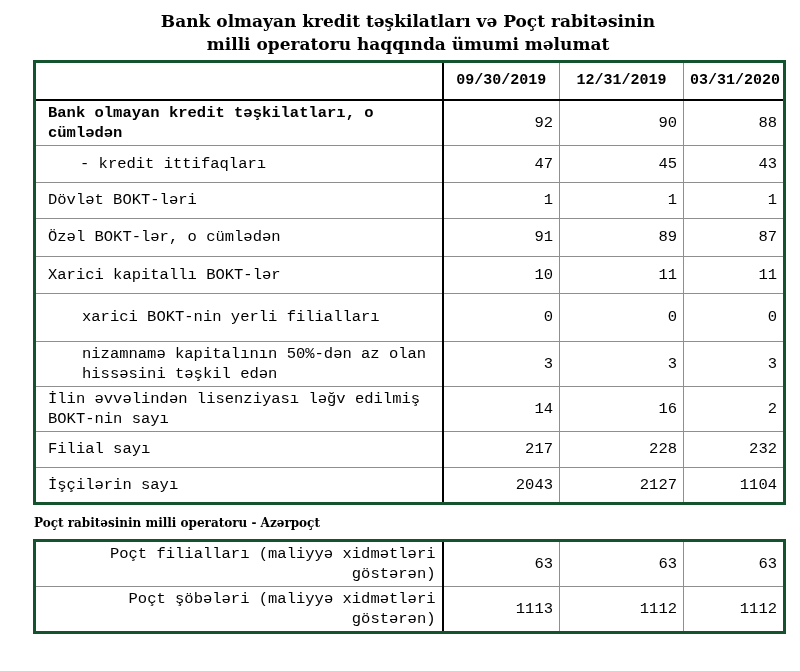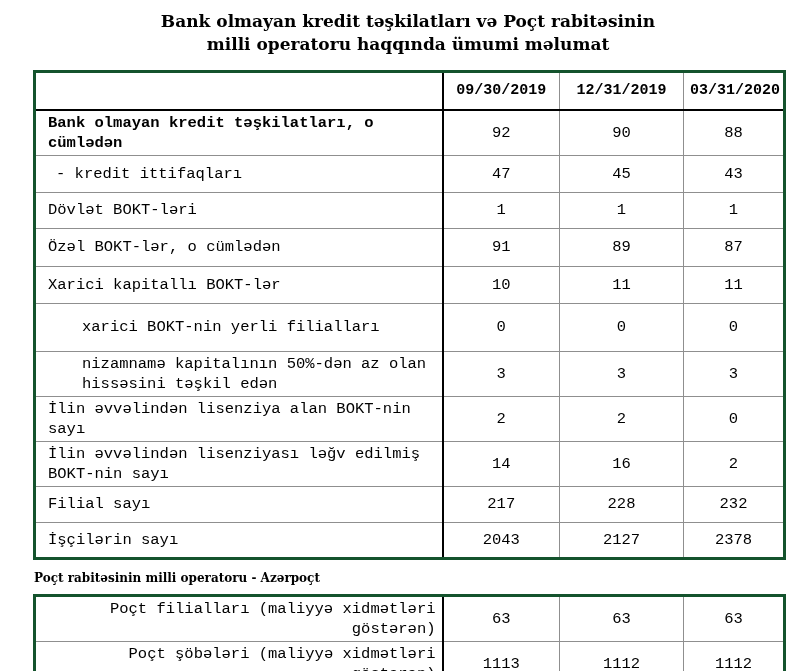--- a/index.html
+++ b/index.html
@@ -4,29 +4,29 @@
 <style>
   * { box-sizing: border-box; }
   html, body { margin: 0; padding: 0; }
   body {
     width: 800px; height: 671px;
     background: #ffffff; color: #000000;
     font-family: "DejaVu Serif", "Liberation Serif", serif;
     overflow: hidden;
   }
   .page { padding: 10px 17px 0 33px; }
-  .title { text-align: center; font-weight: bold; font-size: 17px; line-height: 23px; margin-bottom: 14px; }
+  .title { text-align: center; font-weight: bold; font-size: 17px; line-height: 23px; margin-bottom: 4px; }
   table { border-collapse: collapse; table-layout: fixed; width: 750px; }
   table.main, table.post { border: 3px solid #14532d; font-family: Liberation Mono, monospace; }
   td, th { border: 1px solid #8f8f8f; font-size: 15.5px; line-height: 20px; padding: 2px 6px; vertical-align: middle; }
   .head th { border-bottom: 2px solid #000000; font-weight: bold; text-align: center; font-size: 15px; }
   .lbl { text-align: left; border-right: 2px solid #000000; padding-left: 12px; }
-  .val { text-align: center; }
+  .val { text-align: right; }
   .bold { font-weight: bold; }
-  .ind1 { padding-left: 20px; }
+  .ind1 { padding-left: 44px; }
   .ind2 { padding-left: 46px; }
   .section-heading { font-weight: bold; font-size: 12px; line-height: 17px; margin: 10px 0 7px 1px; }
   table.post .lbl { text-align: right; }
 </style>
 </head>
 <body>
 
 <div class="page">
 
   <div class="title">
@@ -83,43 +83,37 @@
       <td class="val">0</td>
       <td class="val">0</td>
       <td class="val">0</td>
     </tr>
     <tr style="height:44px">
       <td class="lbl ind2">nizamnamə kapitalının 50%-dən az olan hissəsini təşkil edən</td>
       <td class="val">3</td>
       <td class="val">3</td>
       <td class="val">3</td>
     </tr>
-    <tr style="height:31px">
-      <td class="lbl">İlin əvvəlindən lisenziya alan BOKT-nin sayı</td>
-      <td class="val">2</td>
-      <td class="val">2</td>
-      <td class="val">0</td>
-    </tr>
     <tr style="height:38px">
       <td class="lbl">İlin əvvəlindən lisenziyası ləğv edilmiş BOKT-nin sayı</td>
       <td class="val">14</td>
       <td class="val">16</td>
       <td class="val">2</td>
     </tr>
     <tr style="height:36px">
       <td class="lbl">Filial sayı</td>
       <td class="val">217</td>
       <td class="val">228</td>
       <td class="val">232</td>
     </tr>
     <tr style="height:36px">
       <td class="lbl">İşçilərin sayı</td>
       <td class="val">2043</td>
       <td class="val">2127</td>
-      <td class="val">2378</td>
+      <td class="val">1104</td>
     </tr>
   </tbody>
     </table>
 
   <div class="section-heading">Poçt rabitəsinin milli operatoru - Azərpoçt</div>
 
   <table class="post">
     <colgroup>
       <col style="width:408px">
         <col style="width:117px">

